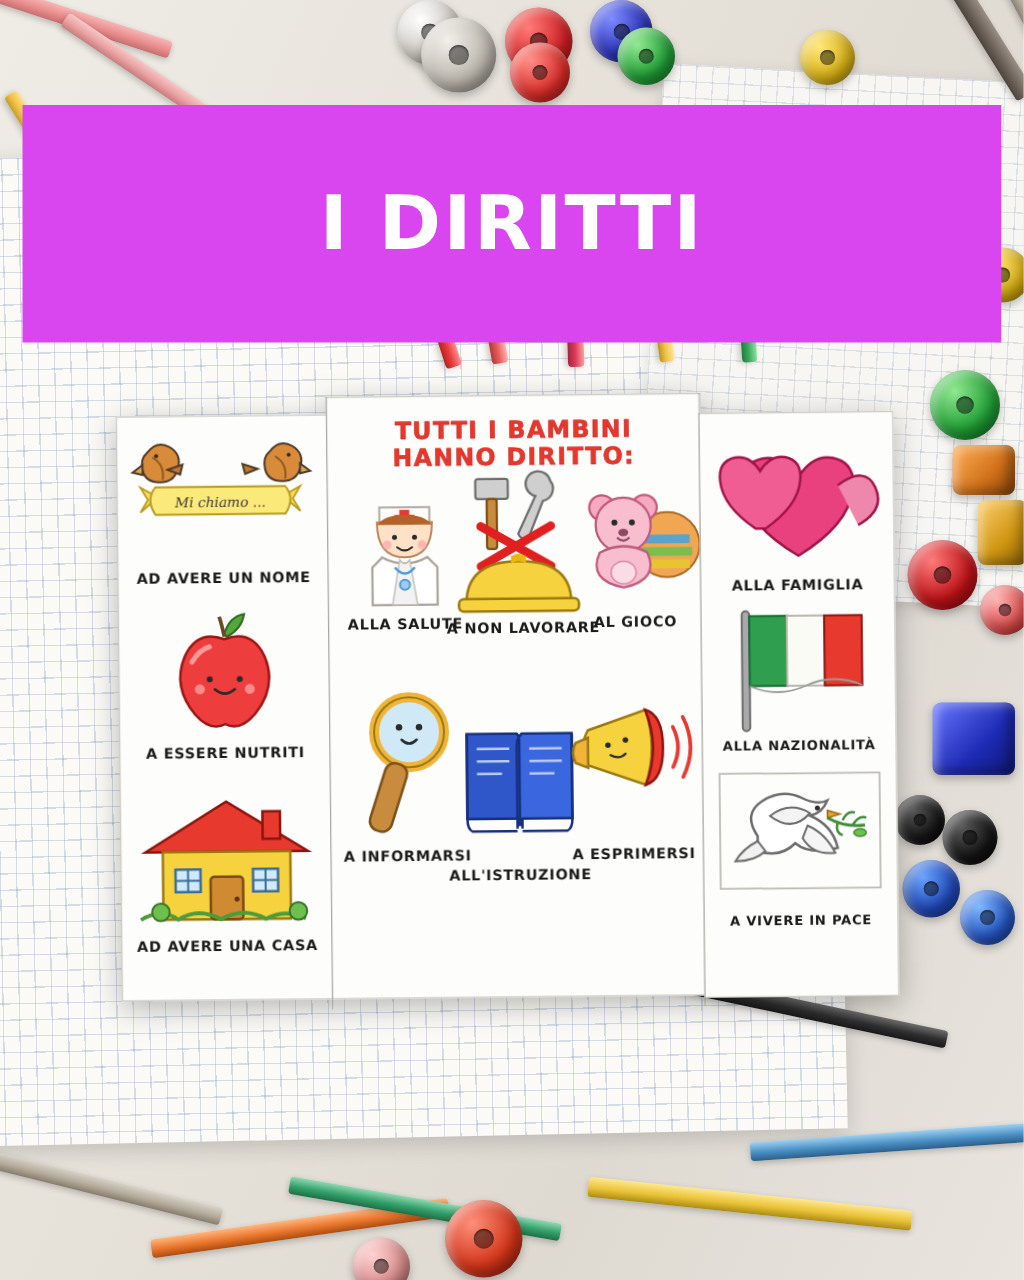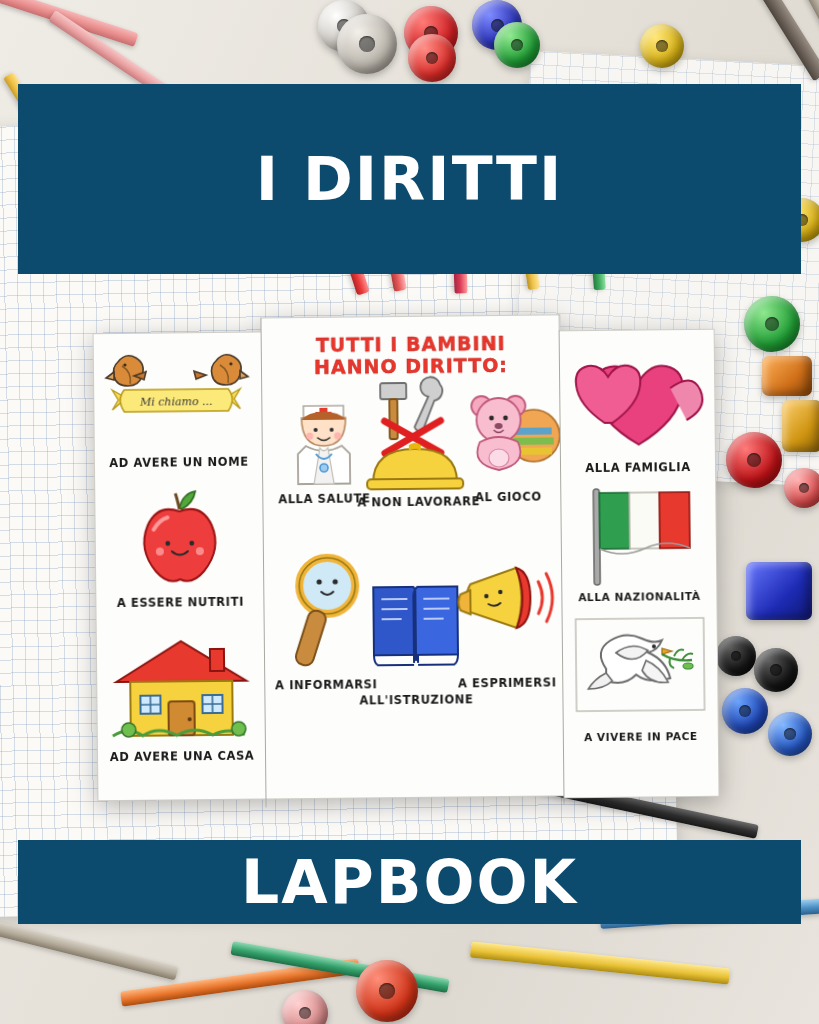--- a/index.html
+++ b/index.html
@@ -137,21 +137,21 @@
     font-size: 19px;
     line-height: 1.18;
     letter-spacing: 1px;
     color: #e8362c;
     -webkit-text-stroke: .4px #c02018;
   }
 
   
   .banner {
     position: absolute;
-    background: #0c4a6e;
+    background: #d946ef;
     left: 18px;
     width: 783px;
     display: flex;
     flex-direction: column;
     align-items: center;
     justify-content: center;
   }
   .banner-top { top: 84px; height: 190px; }
   .banner-bottom { top: 840px; height: 84px; }
   .banner-line {
@@ -430,17 +430,14 @@
     </div>
 
     <div class="fold" style="left:168px;"></div>
     <div class="fold" style="left:466px;"></div>
   </div>
 
   <div class="banner banner-top">
     <div class="banner-line">I DIRITTI</div>
   </div>
 
-  <div class="banner banner-bottom">
-    <div class="banner-line">LAPBOOK</div>
-  </div>
 
 </div>
 
 </body></html>

